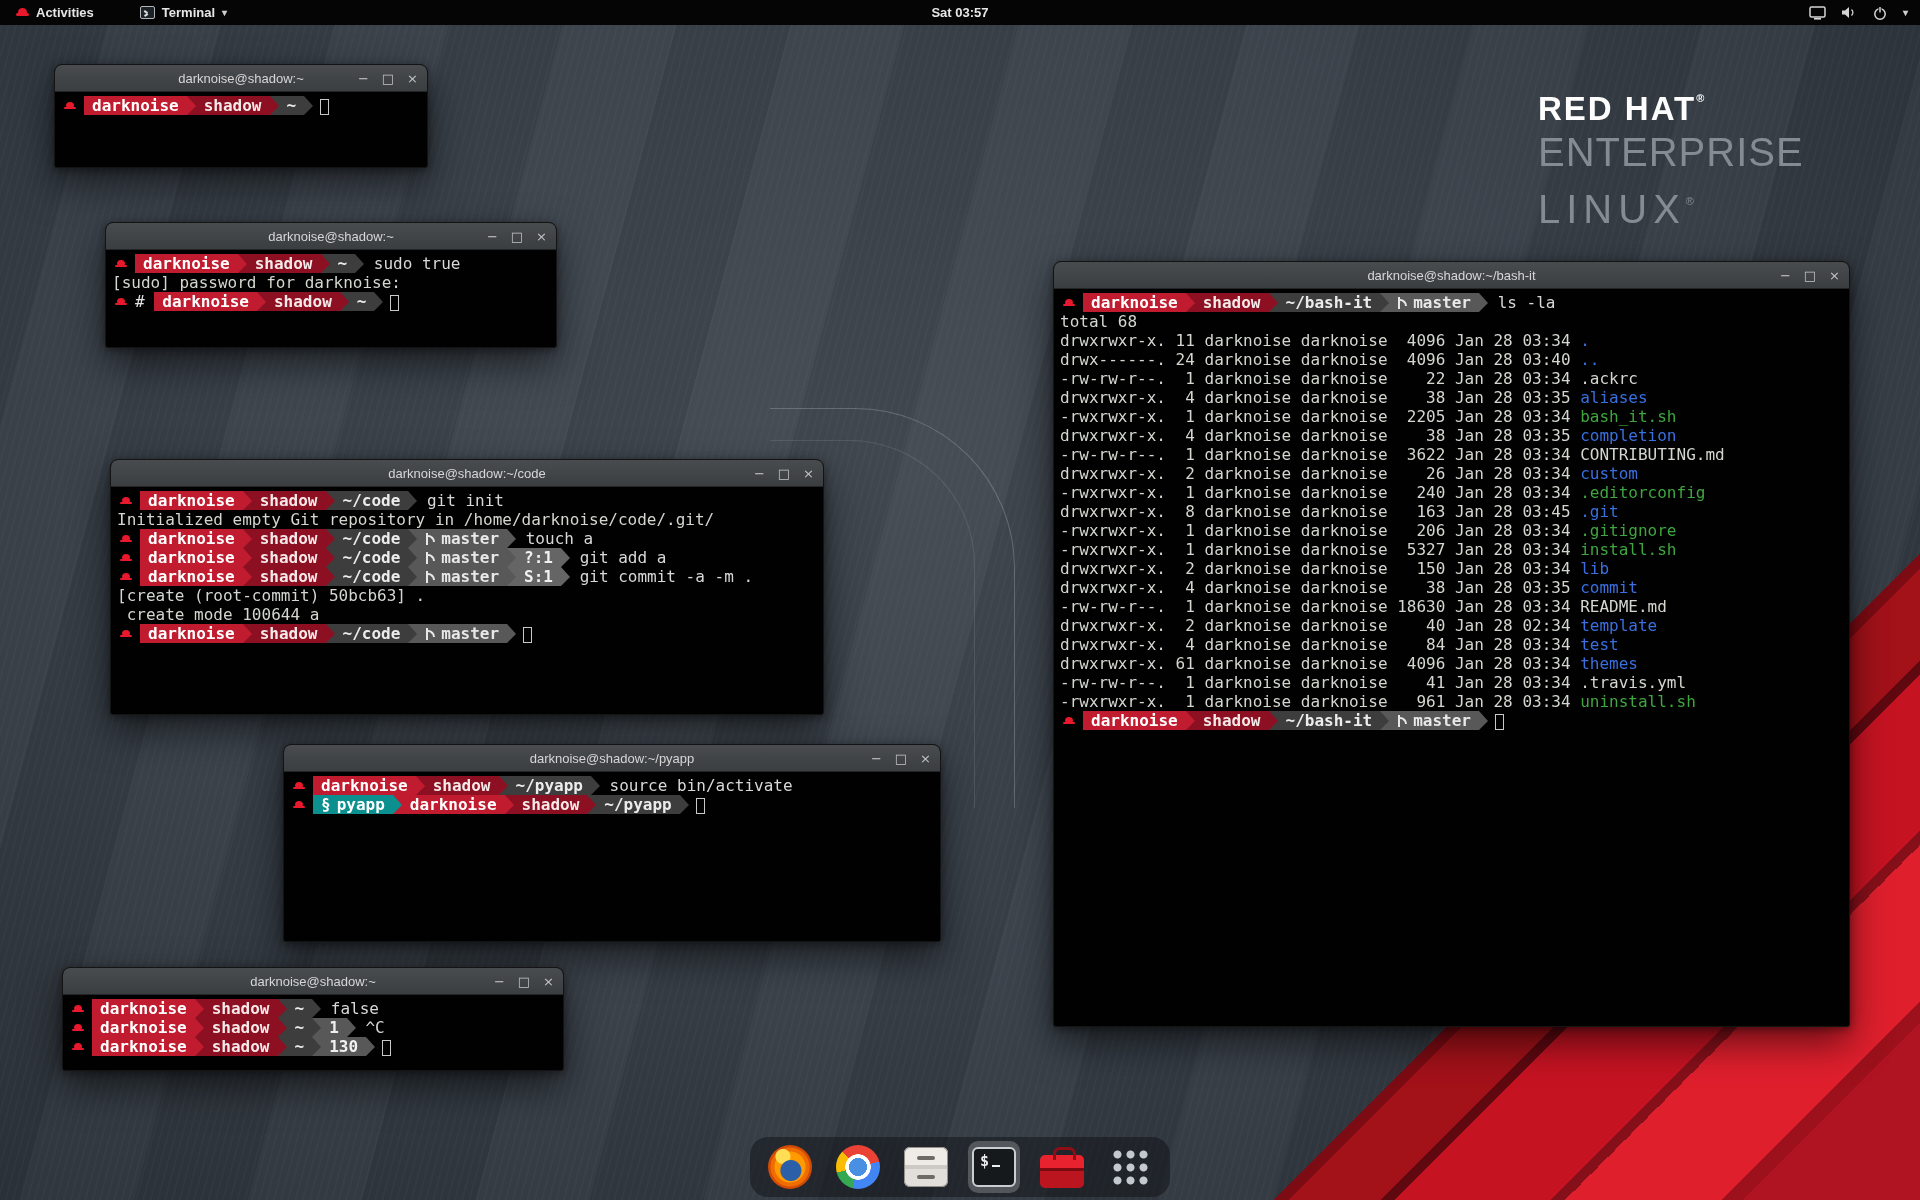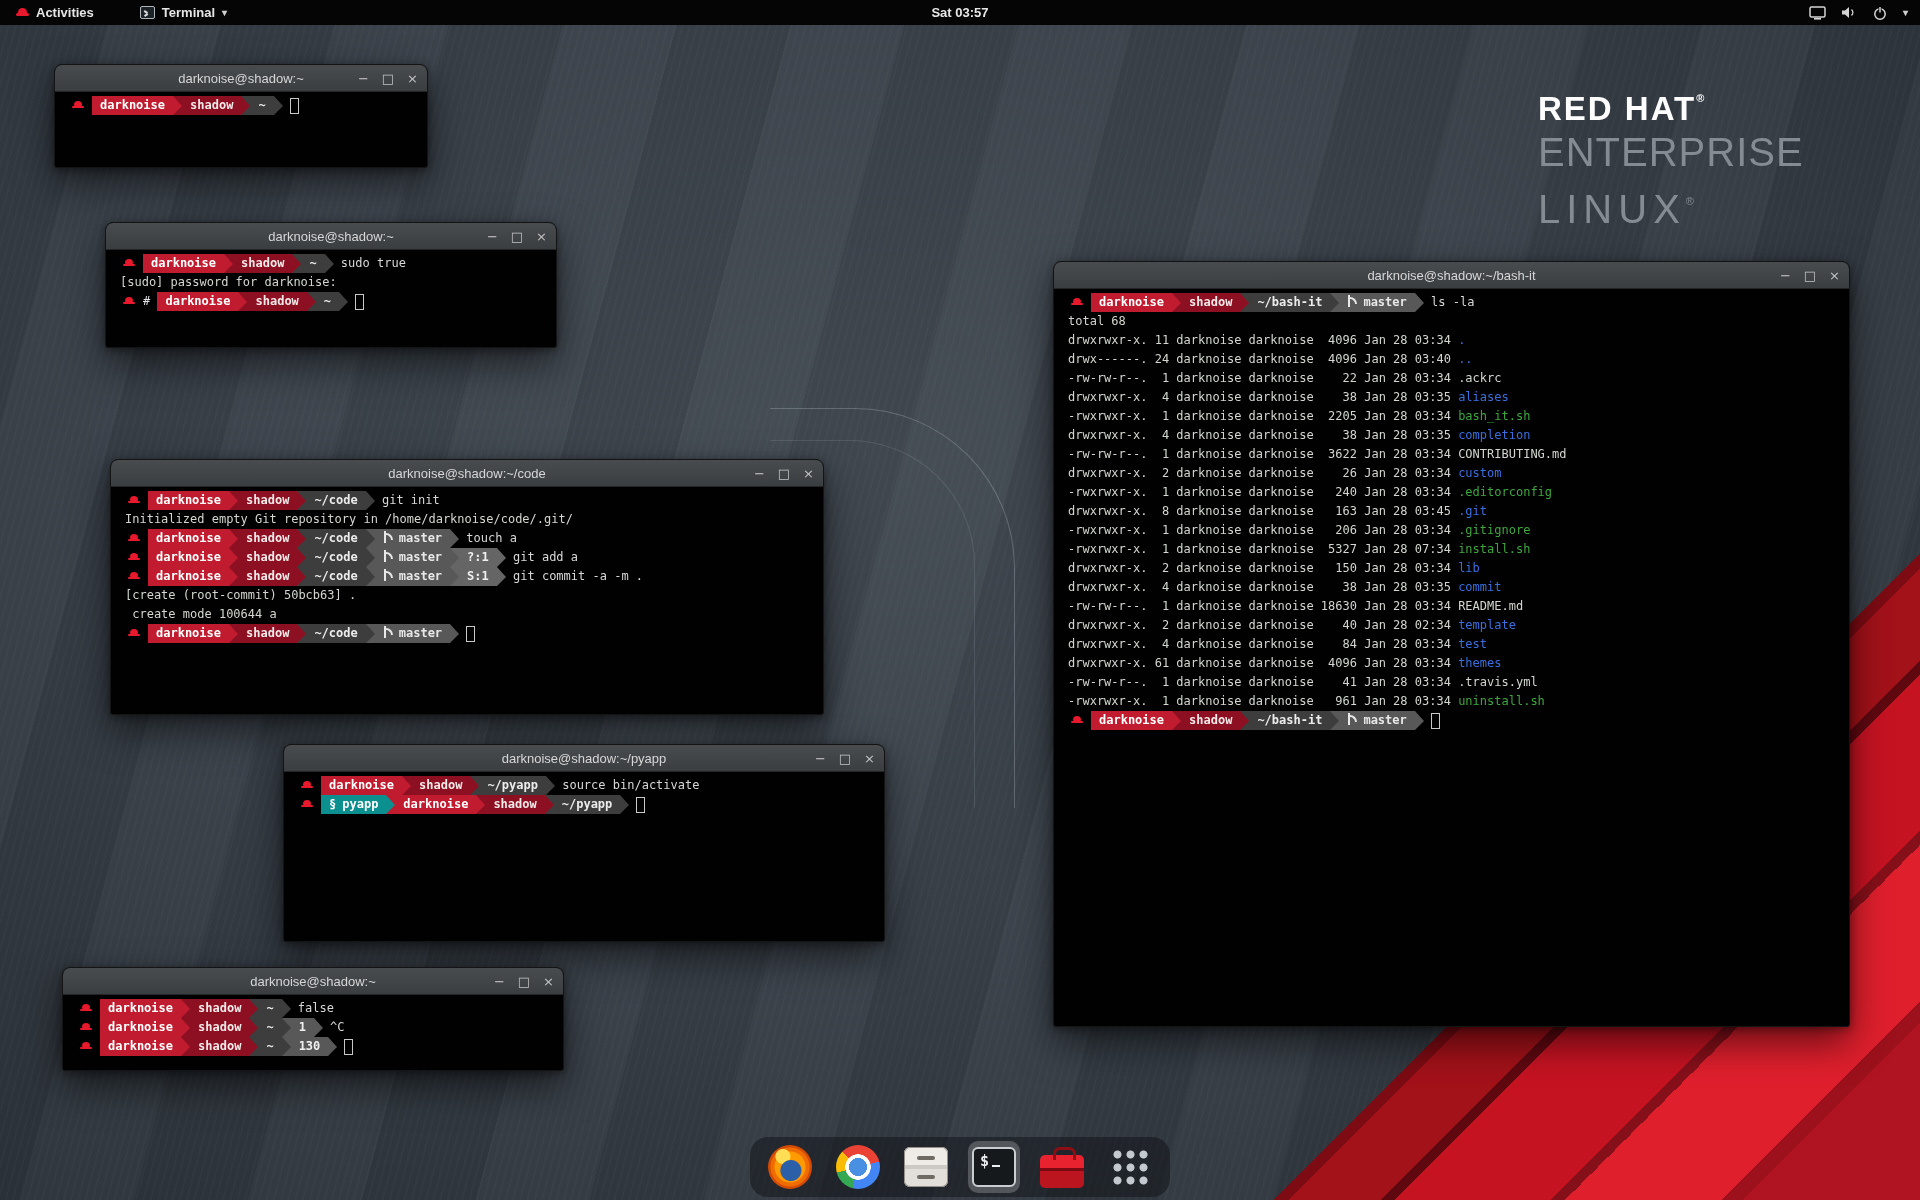--- a/index.html
+++ b/index.html
@@ -56,42 +56,42 @@
 
   
   .twin { position:absolute; background:#010101; border:1px solid #141414; border-radius:8px 8px 3px 3px;
     box-shadow:0 16px 38px rgba(0,0,0,0.55), 0 2px 8px rgba(0,0,0,0.4); z-index:10; }
   .titlebar { height:27px; border-radius:7px 7px 0 0; position:relative;
     background:linear-gradient(180deg,#484c4f,#3a3e41); border-bottom:1px solid #232526;
     display:flex; align-items:center; justify-content:center; }
   .title { font-size:13px; font-weight:400; color:#d6d6d6; }
   .controls { position:absolute; right:9px; top:0; height:27px; display:flex; align-items:center; gap:13px; }
   .wbtn { color:#c3c3c3; font-size:13px; line-height:13px; cursor:default; font-family:"DejaVu Sans", sans-serif; }
-  .tbody { padding:4px 14px; font-family:"DejaVu Sans Mono", monospace; font-size:12px; color:#d3d7cf; }
+  .tbody { padding:4px 6px; font-family:"DejaVu Sans Mono", monospace; font-size:16px; color:#d3d7cf; }
   .tline { height:19px; line-height:19px; white-space:pre; }
   .pl { display:inline-block; vertical-align:top; height:19px; line-height:19px; padding:0 8px; font-weight:700; }
   .pl-sep { display:inline-block; vertical-align:top; width:0; height:0;
     border-top:10px solid transparent; border-bottom:9px solid transparent; border-left:9px solid transparent; }
   .cmd { color:#d8d8d8; }
   .out { color:#d3d7cf; }
   .pre { color:#e2e2e2; }
   .cursor { display:inline-block; width:9px; height:16px; border:1px solid #c9c9c9; margin-left:7px; vertical-align:middle; }
   .icon-hat { display:inline-block; position:relative; width:12px; height:9px; margin:0 8px 0 3px; vertical-align:middle; }
   .icon-hat::before { content:''; position:absolute; left:2px; top:0; width:8px; height:5px; background:#e8192c; border-radius:4px 4px 1px 1px; }
   .icon-hat::after  { content:''; position:absolute; left:0; top:4.5px; width:12px; height:2.5px; background:#e8192c; border-radius:2px; }
   .icon-branch { display:inline-block; position:relative; width:10px; height:12px; margin-right:6px; vertical-align:-1px; }
   .icon-branch::before { content:''; position:absolute; left:1px; top:0; bottom:0; width:2px; background:currentColor; }
   .icon-branch::after  { content:''; position:absolute; left:2px; top:2px; width:6px; height:5px;
     border-right:2px solid currentColor; border-top:2px solid currentColor; border-radius:0 7px 0 0; }
   .icon-py { margin-right:6px; font-weight:700; }
 
   #win0 { left:54px;   top:64px;  width:374px; height:104px; }
   #win1 { left:105px;  top:222px; width:452px; height:126px; }
   #win2 { left:110px;  top:459px; width:714px; height:256px; }
-  #win3 { left:283px;  top:744px; width:602px; height:198px; }
+  #win3 { left:283px;  top:744px; width:658px; height:198px; }
   #win4 { left:62px;   top:967px; width:502px; height:104px; }
   #win5 { left:1053px; top:261px; width:797px; height:766px; z-index:12; }
 
   
   #dock { position:absolute; left:50%; bottom:3px; transform:translateX(-50%);
     display:flex; align-items:center; gap:16px; padding:6px 14px; height:60px;
     background:rgba(15,17,20,0.48); border-radius:18px; z-index:40; }
   .dock-item { width:52px; height:52px; display:flex; align-items:center; justify-content:center; border-radius:10px; cursor:default; }
   .dock-item.active { background:rgba(255,255,255,0.22); }
   .icon-firefox { width:44px; height:44px; border-radius:50%;
@@ -266,21 +266,21 @@
         <div class="tline"><span class="out">drwx------. 24 darknoise darknoise  4096 Jan 28 03:40 </span><span style="color: rgb(58, 111, 224);">..</span></div>
         <div class="tline"><span class="out">-rw-rw-r--.  1 darknoise darknoise    22 Jan 28 03:34 </span><span style="color: rgb(211, 215, 207);">.ackrc</span></div>
         <div class="tline"><span class="out">drwxrwxr-x.  4 darknoise darknoise    38 Jan 28 03:35 </span><span style="color: rgb(58, 111, 224);">aliases</span></div>
         <div class="tline"><span class="out">-rwxrwxr-x.  1 darknoise darknoise  2205 Jan 28 03:34 </span><span style="color: rgb(63, 166, 63);">bash_it.sh</span></div>
         <div class="tline"><span class="out">drwxrwxr-x.  4 darknoise darknoise    38 Jan 28 03:35 </span><span style="color: rgb(58, 111, 224);">completion</span></div>
         <div class="tline"><span class="out">-rw-rw-r--.  1 darknoise darknoise  3622 Jan 28 03:34 </span><span style="color: rgb(211, 215, 207);">CONTRIBUTING.md</span></div>
         <div class="tline"><span class="out">drwxrwxr-x.  2 darknoise darknoise    26 Jan 28 03:34 </span><span style="color: rgb(58, 111, 224);">custom</span></div>
         <div class="tline"><span class="out">-rwxrwxr-x.  1 darknoise darknoise   240 Jan 28 03:34 </span><span style="color: rgb(63, 166, 63);">.editorconfig</span></div>
         <div class="tline"><span class="out">drwxrwxr-x.  8 darknoise darknoise   163 Jan 28 03:45 </span><span style="color: rgb(58, 111, 224);">.git</span></div>
         <div class="tline"><span class="out">-rwxrwxr-x.  1 darknoise darknoise   206 Jan 28 03:34 </span><span style="color: rgb(63, 166, 63);">.gitignore</span></div>
-        <div class="tline"><span class="out">-rwxrwxr-x.  1 darknoise darknoise  5327 Jan 28 07:34 </span><span style="color: rgb(63, 166, 63);">install.sh</span></div>
+        <div class="tline"><span class="out">-rwxrwxr-x.  1 darknoise darknoise  5327 Jan 28 03:34 </span><span style="color: rgb(63, 166, 63);">install.sh</span></div>
         <div class="tline"><span class="out">drwxrwxr-x.  2 darknoise darknoise   150 Jan 28 03:34 </span><span style="color: rgb(58, 111, 224);">lib</span></div>
         <div class="tline"><span class="out">drwxrwxr-x.  4 darknoise darknoise    38 Jan 28 03:35 </span><span style="color: rgb(58, 111, 224);">commit</span></div>
         <div class="tline"><span class="out">-rw-rw-r--.  1 darknoise darknoise 18630 Jan 28 03:34 </span><span style="color: rgb(211, 215, 207);">README.md</span></div>
         <div class="tline"><span class="out">drwxrwxr-x.  2 darknoise darknoise    40 Jan 28 02:34 </span><span style="color: rgb(58, 111, 224);">template</span></div>
         <div class="tline"><span class="out">drwxrwxr-x.  4 darknoise darknoise    84 Jan 28 03:34 </span><span style="color: rgb(58, 111, 224);">test</span></div>
         <div class="tline"><span class="out">drwxrwxr-x. 61 darknoise darknoise  4096 Jan 28 03:34 </span><span style="color: rgb(58, 111, 224);">themes</span></div>
         <div class="tline"><span class="out">-rw-rw-r--.  1 darknoise darknoise    41 Jan 28 03:34 </span><span style="color: rgb(211, 215, 207);">.travis.yml</span></div>
         <div class="tline"><span class="out">-rwxrwxr-x.  1 darknoise darknoise   961 Jan 28 03:34 </span><span style="color: rgb(63, 166, 63);">uninstall.sh</span></div>
         <div class="tline"><span class="icon-hat"></span><span class="pl" style="background: rgb(192, 27, 46); color: rgb(255, 255, 255);">darknoise</span><span class="pl-sep" style="border-left-color: rgb(192, 27, 46); background: rgb(140, 16, 34);"></span><span class="pl" style="background: rgb(140, 16, 34); color: rgb(245, 233, 233);">shadow</span><span class="pl-sep" style="border-left-color: rgb(140, 16, 34); background: rgb(61, 61, 61);"></span><span class="pl" style="background: rgb(61, 61, 61); color: rgb(236, 236, 236);">~/bash-it</span><span class="pl-sep" style="border-left-color: rgb(61, 61, 61); background: rgb(88, 88, 88);"></span><span class="pl" style="background: rgb(88, 88, 88); color: rgb(232, 232, 232);"><span class="icon-branch"></span>master</span><span class="pl-sep" style="border-left-color: rgb(88, 88, 88); background: transparent;"></span><span class="cursor"></span></div>
       </div>

